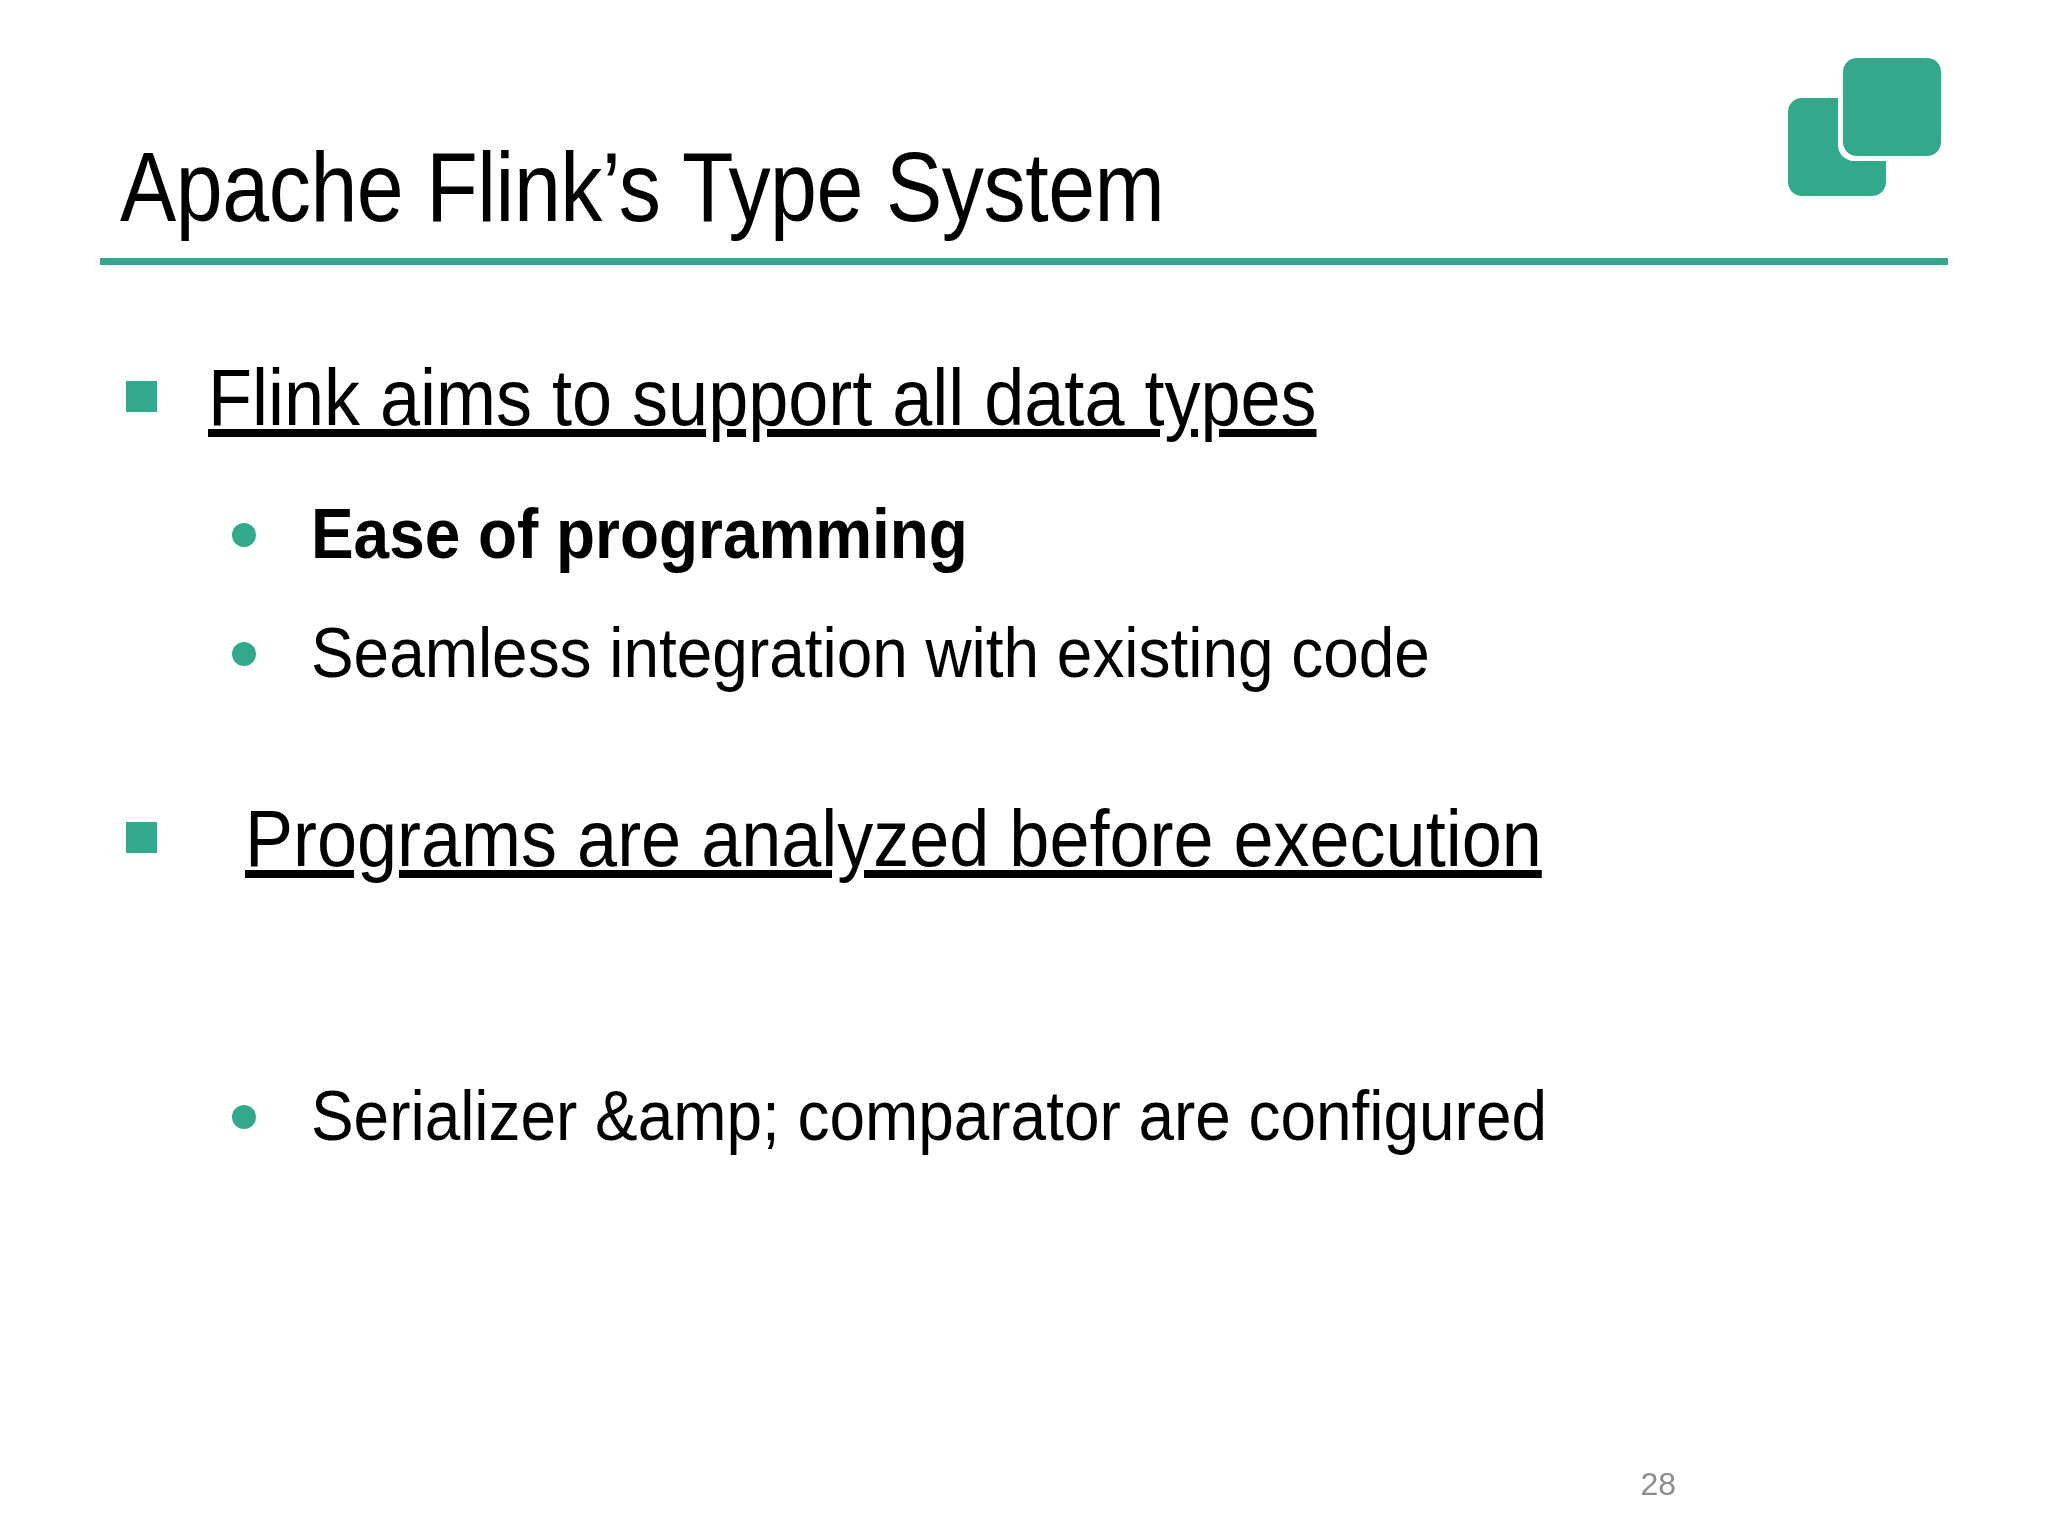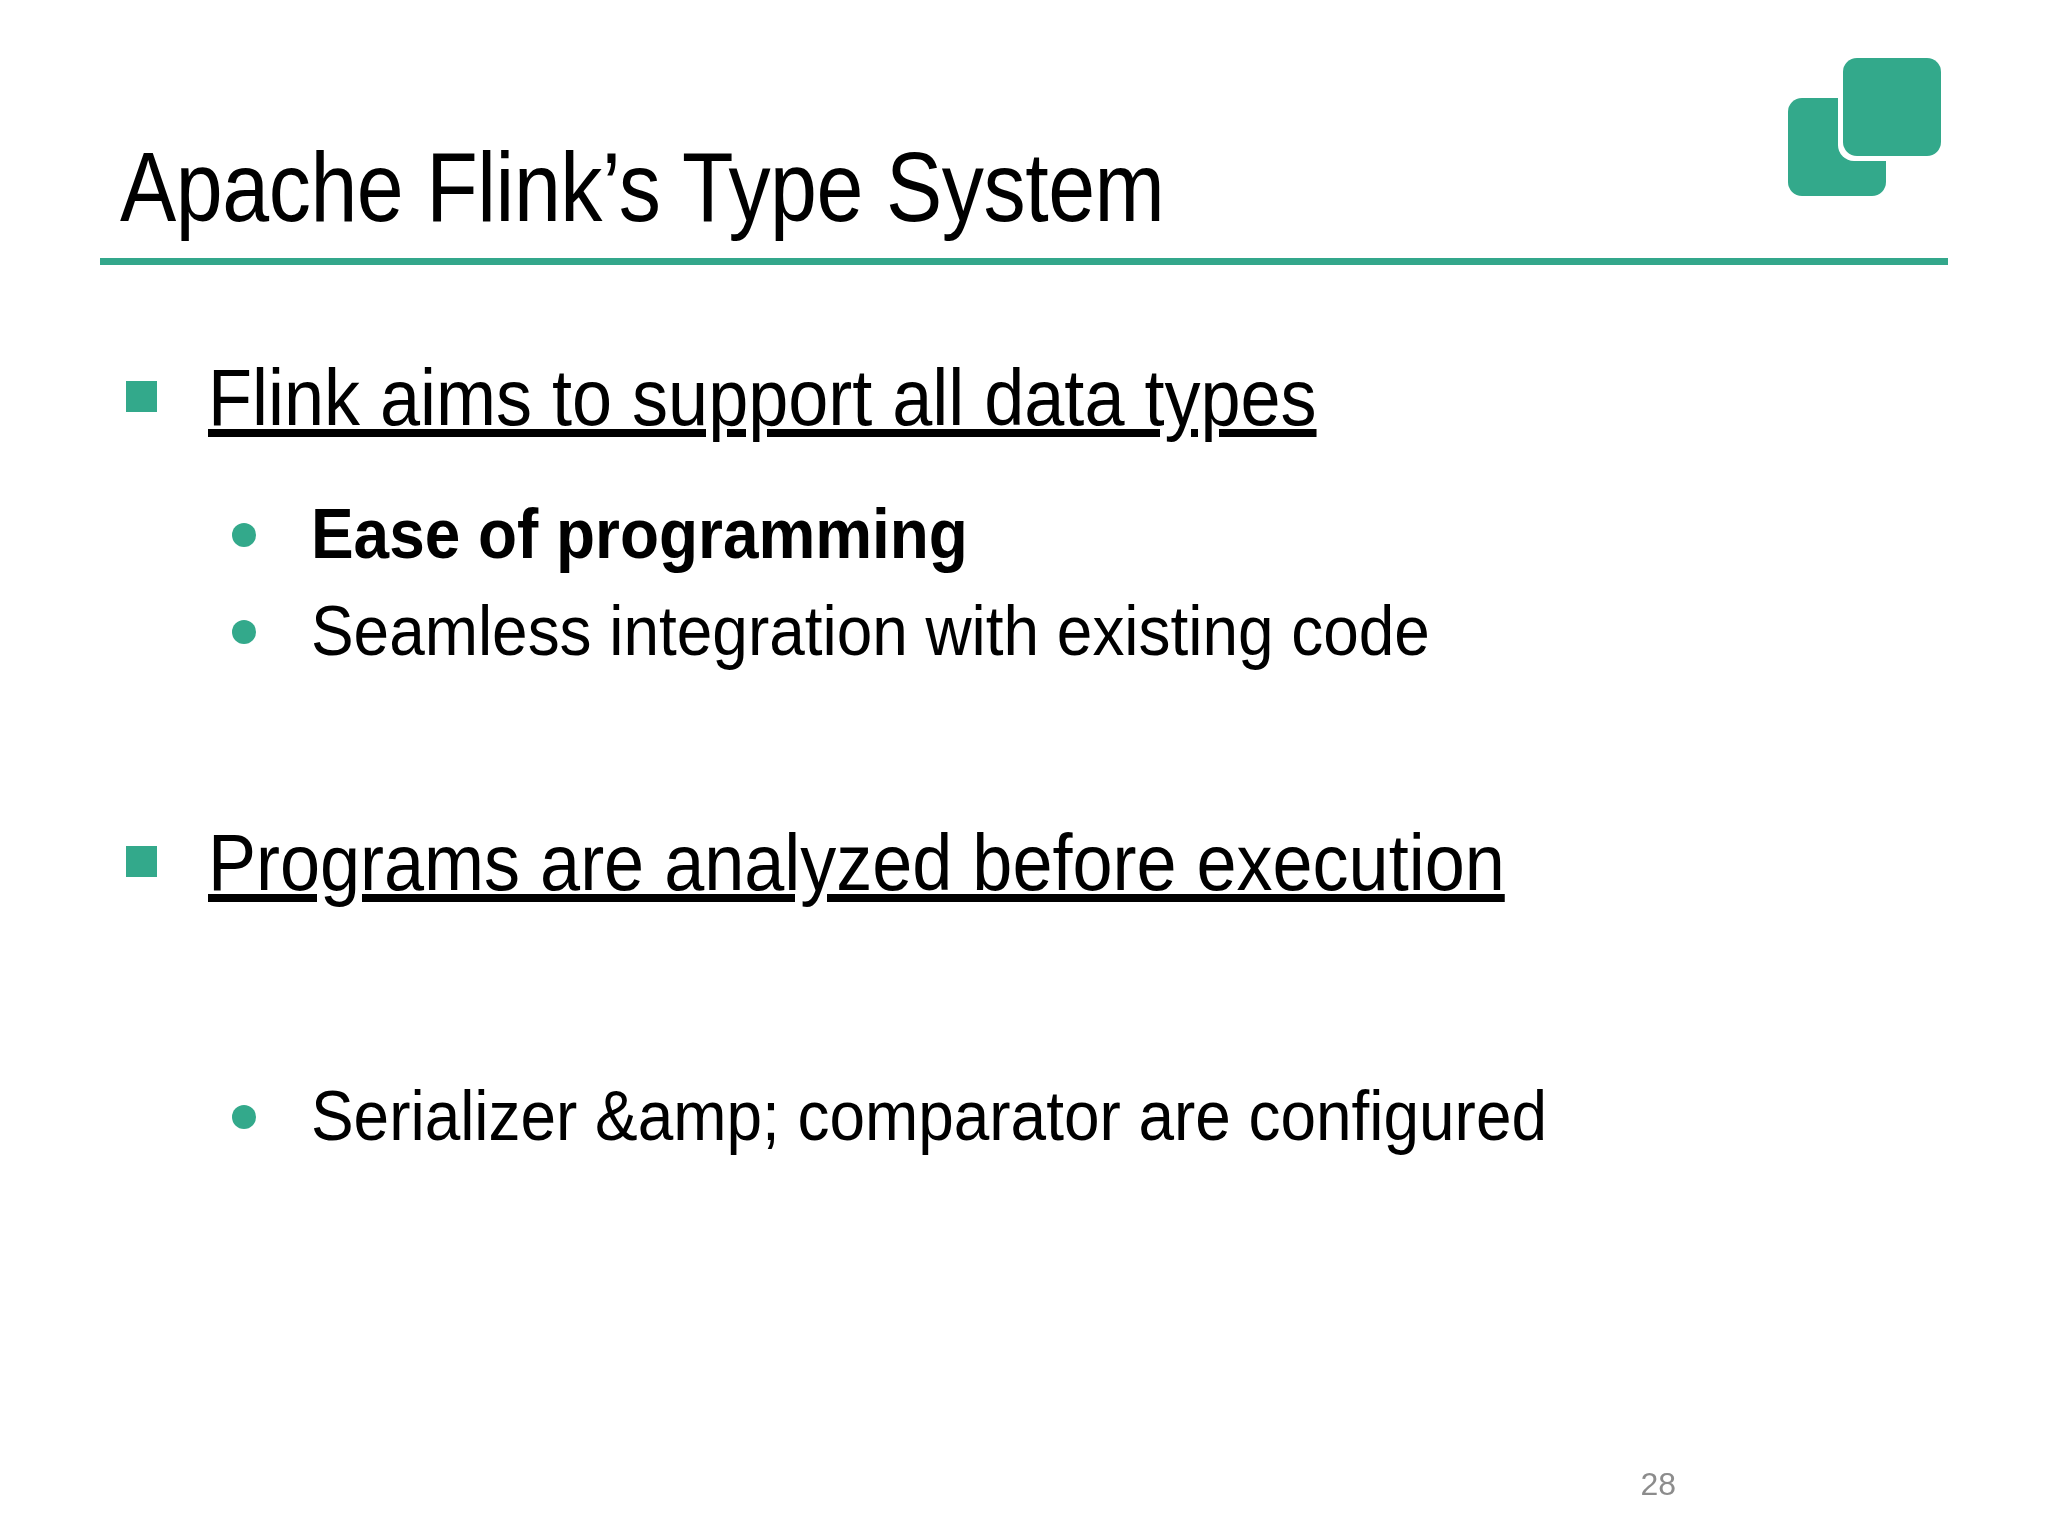--- a/index.html
+++ b/index.html
@@ -127,22 +127,22 @@
     font-size: 71px;
     line-height: 78px;
     color: #000000;
     white-space: nowrap;
     transform: scaleX(0.90);
     transform-origin: left center;
   }
 
   .row-y-0 { top: 355px; }
   .row-y-1 { top: 495px; font-weight: bold; }
-  .row-y-2 { top: 592px; text-align: right; }
-  .row-y-3 { top: 820px; }
+  .row-y-2 { top: 614px; text-align: right; }
+  .row-y-3 { top: 796px; gap: 37px; }
   .row-y-4 { top: 958px; }
   .row-y-5 { top: 1077px; }
 
   
   .page-number {
     position: absolute;
     right: 72px;
     bottom: 30px;
     font-size: 32px;
     line-height: 44px;

